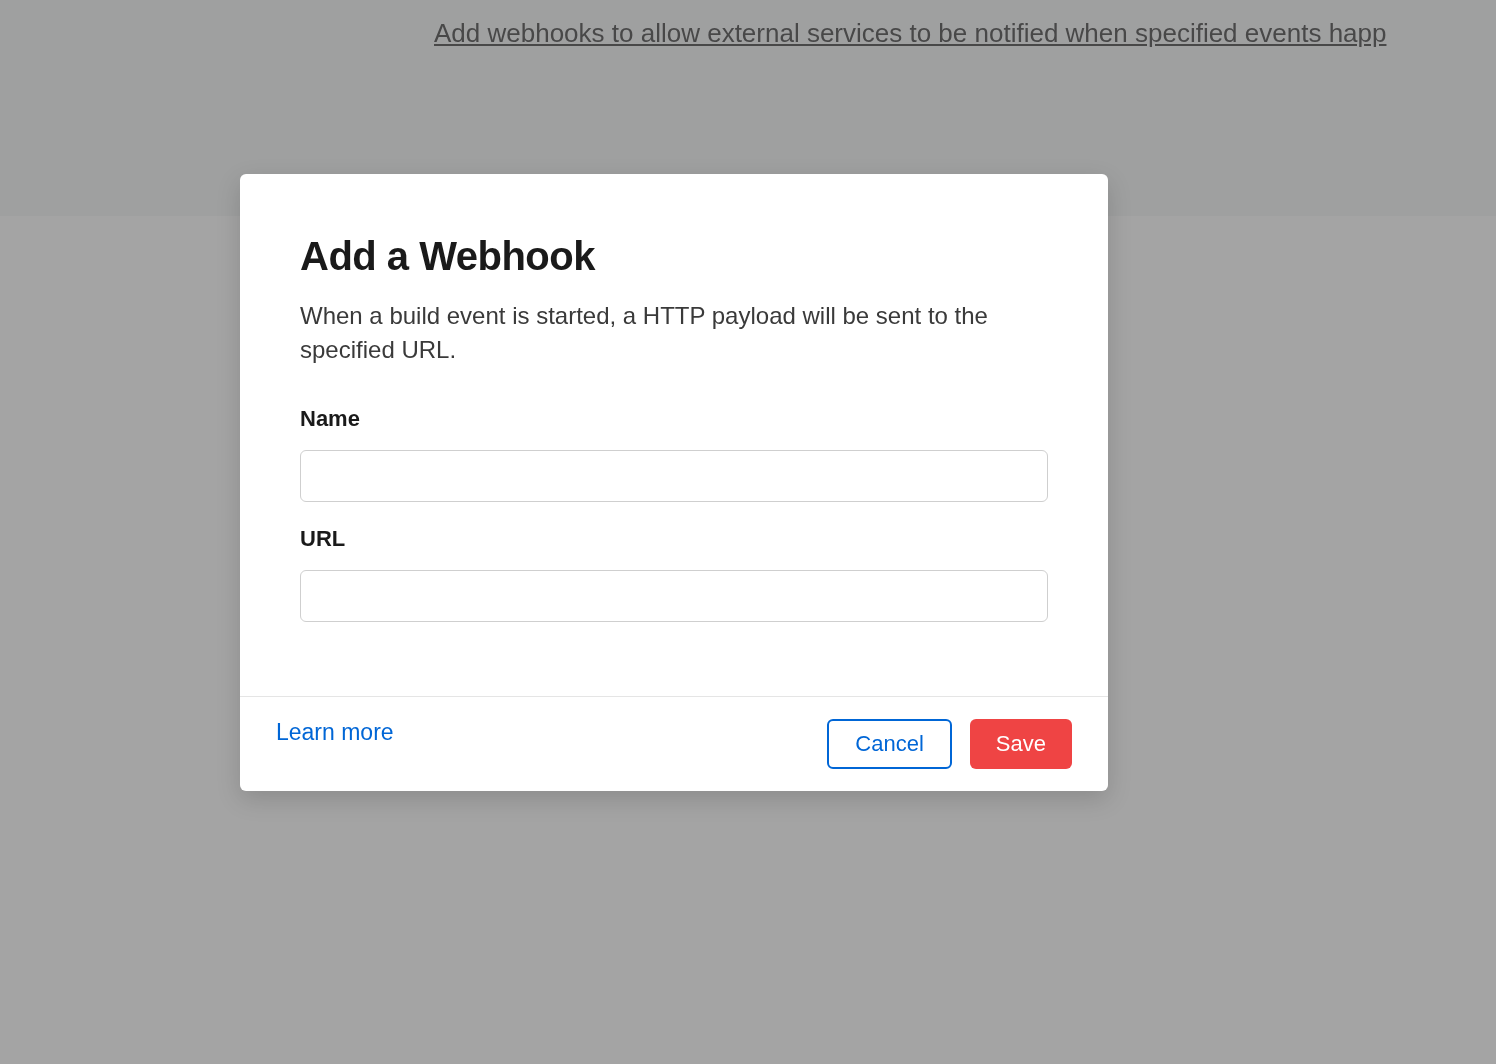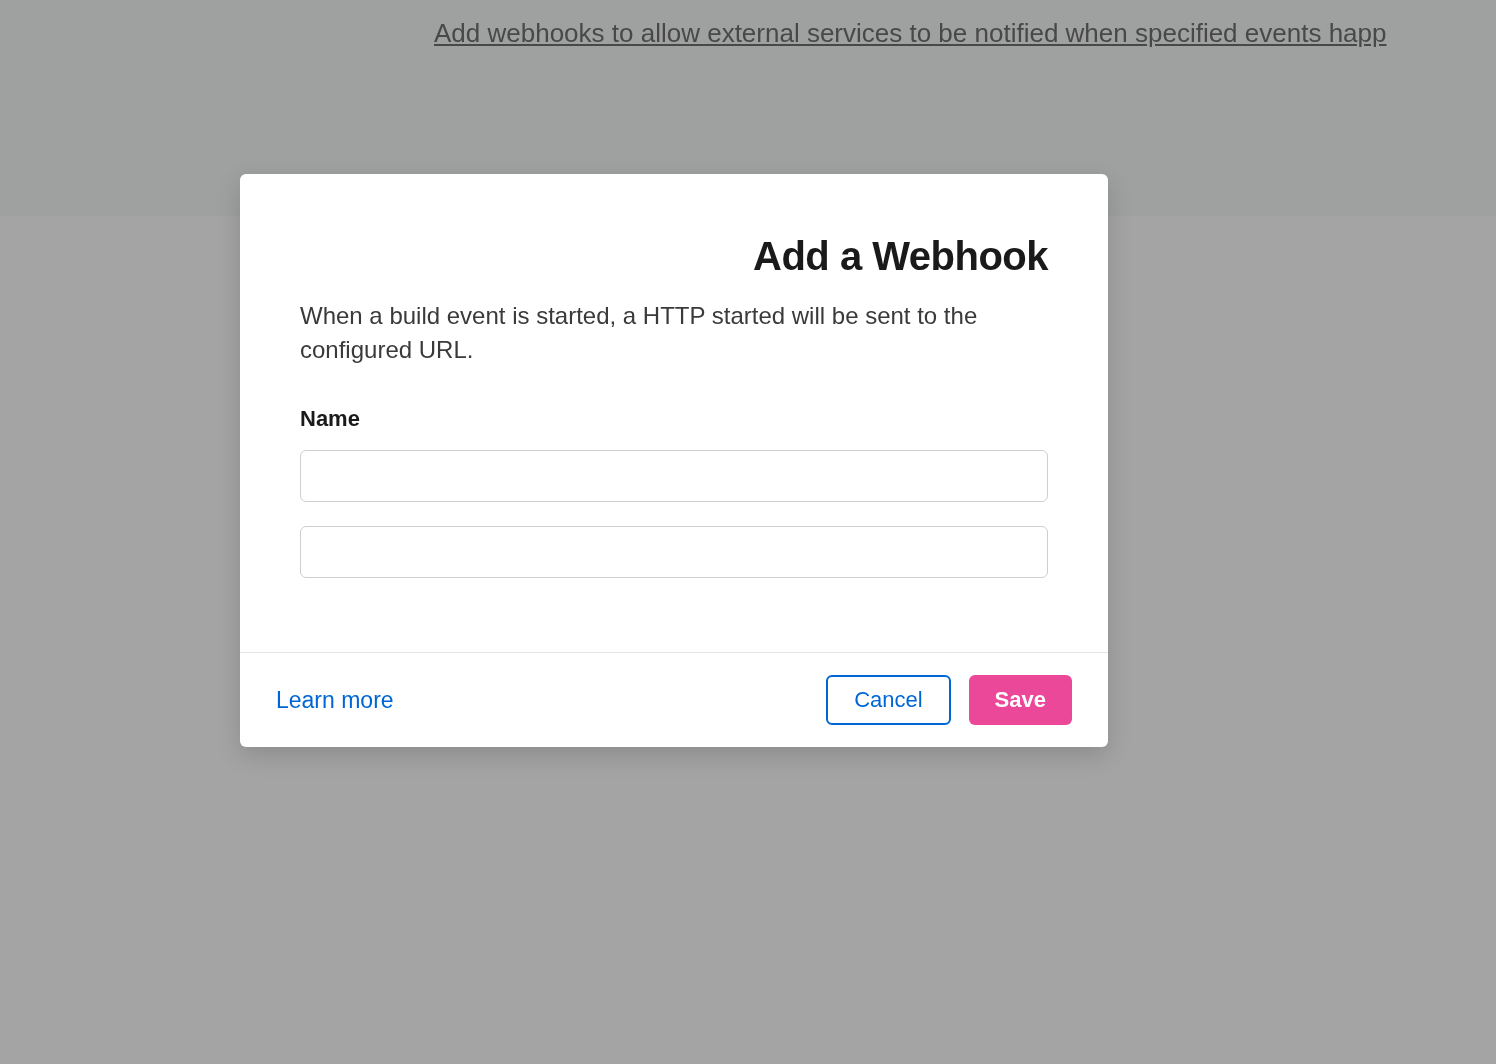--- a/index.html
+++ b/index.html
@@ -67,21 +67,20 @@
     .modal-body {
       padding: 60px 60px 50px 60px;
     }
 
     .modal-title {
       font-size: 40px;
       font-weight: 700;
       color: #1a1a1a;
       margin-bottom: 20px;
       letter-spacing: -0.5px;
-      text-align: right;
     }
 
     .modal-description {
       font-size: 24px;
       color: #3a3a3a;
       line-height: 1.4;
       margin-bottom: 40px;
       max-width: 700px;
     }
 
@@ -104,21 +103,20 @@
       border-radius: 6px;
       padding: 0 14px;
       font-size: 20px;
       background: #fff;
     }
 
     .modal-footer {
       border-top: 1px solid #e5e5e5;
       padding: 22px 36px 22px 36px;
       display: flex;
-      align-items: center;
       justify-content: space-between;
       gap: 24px;
     }
 
     .learn-more {
       color: #0066d6;
       font-size: 23px;
       text-decoration: none;
       cursor: pointer;
     }
@@ -140,46 +138,46 @@
       justify-content: center;
     }
 
     .btn-cancel {
       background: #ffffff;
       color: #0066d6;
       border: 2px solid #0066d6;
     }
 
     .btn-save {
-      background: #ec4899;
+      background: #ef4444;
       color: #ffffff;
       border: none;
       cursor: default;
-      font-weight: bold;
     }
   </style>
 </head>
 <body>
 
 <div class="background-top"></div>
 <div class="background-bottom"></div>
 <div class="background-text">Add webhooks to allow external services to be notified when specified events happ</div>
 <div class="overlay"></div>
 
 <div class="modal">
   <div class="modal-body">
     <h1 class="modal-title">Add a Webhook</h1>
-    <p class="modal-description">When a build event is started, a HTTP started will be sent to the configured URL.</p>
+    <p class="modal-description">When a build event is started, a HTTP payload will be sent to the specified URL.</p>
 
     <div class="form-field">
       <label class="field-label">Name</label>
       <input type="text" class="field-input" value="" style="">
     </div>
 
     <div class="form-field">
+      <label class="field-label">URL</label>
       <input type="text" class="field-input" value="" style="">
     </div>
   </div>
 
   <div class="modal-footer">
     <a class="learn-more">Learn more</a>
     <div class="footer-buttons">
       <button class="btn btn-cancel">Cancel</button>
       <button class="btn btn-save">Save</button>
     </div>

